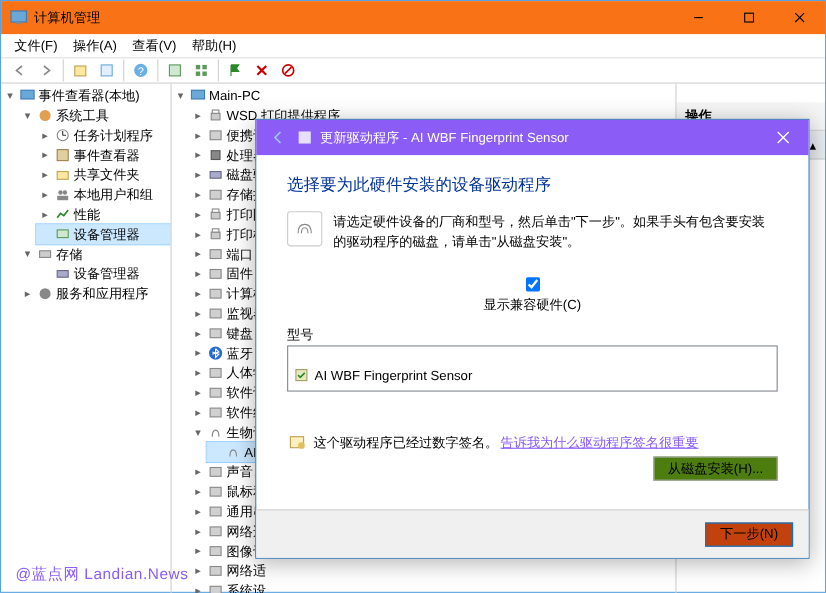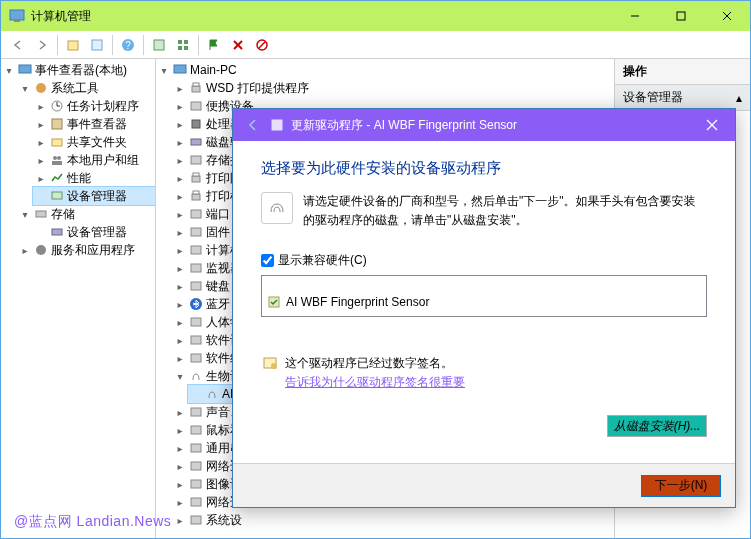--- a/index.html
+++ b/index.html
@@ -1,35 +1,35 @@
 <!DOCTYPE html>
 <html><head>
 <meta charset="utf-8">
 <style>
 * { box-sizing: border-box; margin: 0; padding: 0; font-family: "Microsoft YaHei", "Segoe UI", sans-serif; }
 body { width: 751px; height: 539px; background: #fff; font-size: 12px; overflow: hidden; position: relative; }
 
 
 .window { width: 751px; height: 539px; border: 1px solid #5aa3e0; display: flex; flex-direction: column; }
-.titlebar { height: 30px; display: flex; align-items: center; padding-left: 8px; background: #bef264; }
+.titlebar { height: 30px; display: flex; align-items: center; padding-left: 8px; background: #f97316; }
 .titlebar .app-icon { width: 16px; height: 16px; margin-right: 6px; }
 .titlebar .title { flex: 1; color: #000; font-size: 12px; }
 .titlebar .win-controls { display: flex; }
 .titlebar .win-btn { width: 46px; height: 30px; display: flex; align-items: center; justify-content: center; color: #000; }
 .menubar { height: 22px; display: flex; align-items: center; padding-left: 6px; gap: 2px; border-bottom: 1px solid #e0e0e0; }
 .menubar .menu { padding: 2px 6px; cursor: default; }
 .toolbar { height: 28px; display: flex; align-items: center; padding-left: 6px; gap: 2px; border-bottom: 1px solid #d0d0d0; }
 .toolbar .tb-btn { width: 22px; height: 22px; display: flex; align-items: center; justify-content: center; }
 .toolbar .sep { width: 1px; height: 20px; background: #d0d0d0; margin: 0 2px; }
 
 .content { flex: 1; display: flex; }
 .left-pane { width: 155px; border-right: 1px solid #d0d0d0; overflow: hidden; padding-top: 2px; }
 .mid-pane { flex: 1; border-right: 1px solid #d0d0d0; overflow: hidden; padding-top: 2px; position: relative; }
 .right-pane { width: 135px; display: flex; flex-direction: column; }
-.right-header { background: #f5f5f5; border-bottom: 1px solid #d0d0d0; padding: 4px 8px; font-weight: bold; }
+.right-header { background: #f5f5f5; border-bottom: 1px solid #d0d0d0; padding: 4px 8px; font-weight: bold; margin-top: 17px; }
 .right-section { background: #e8ecef; padding: 4px 8px; border-bottom: 1px solid #d0d0d0; display: flex; justify-content: space-between; align-items: center; }
 .right-item { padding: 4px 18px; }
 
 .tree { list-style: none; }
 .tree li { white-space: nowrap; }
 .tree-row { display: flex; align-items: center; height: 18px; padding-left: 2px; }
 .tree-row .expand { width: 12px; height: 12px; display: inline-flex; align-items: center; justify-content: center; font-size: 10px; color: #666; cursor: default; }
 .tree-row .node-icon { width: 16px; height: 16px; margin: 0 2px; display: inline-flex; align-items: center; justify-content: center; }
 .tree-row.selected { background: #cce8ff; outline: 1px solid #99d1ff; }
 .indent-1 { padding-left: 16px; }
@@ -42,30 +42,30 @@
 .dialog-titlebar { height: 32px; background: #8b5cf6; color: #fff; display: flex; align-items: center; padding-left: 8px; }
 .dialog-titlebar .back-arrow { width: 24px; height: 24px; display: flex; align-items: center; justify-content: center; margin-right: 4px; color: #a0c8e8; }
 .dialog-titlebar .dlg-icon { width: 16px; height: 16px; margin-right: 6px; display: flex; align-items: center; justify-content: center; }
 .dialog-titlebar .dlg-title { flex: 1; font-size: 12px; }
 .dialog-titlebar .dlg-close { width: 46px; height: 32px; display: flex; align-items: center; justify-content: center; }
 .dialog-body { flex: 1; padding: 18px 28px 12px 28px; display: flex; flex-direction: column; }
 .dlg-heading { color: #003399; font-size: 15px; margin-bottom: 14px; }
 .dlg-desc { display: flex; gap: 10px; margin-bottom: 16px; }
 .dlg-desc .desc-icon { width: 32px; height: 32px; flex-shrink: 0; border: 1px solid #ccc; border-radius: 3px; display: flex; align-items: center; justify-content: center; }
 .dlg-desc .desc-text { font-size: 12px; line-height: 1.6; }
-.dlg-check { margin: 6px 0; display: flex; align-items: center; gap: 4px; }
+.dlg-check { margin: 6px 0; display: flex; align-items: center; gap: 4px; flex-direction: column; }
 .dlg-label { margin-top: 4px; margin-bottom: 1px; }
 .dlg-list { border: 1px solid #828790; height: 42px; overflow: hidden; }
 .dlg-list-item { padding: 2px 4px; display: flex; align-items: center; gap: 4px; margin-top: 16px; }
 .dlg-list-item .li-icon { width: 16px; height: 16px; display: flex; align-items: center; justify-content: center; }
 .dlg-signed { display: flex; align-items: flex-start; gap: 6px; margin-top: 38px; }
 .dlg-signed .sig-icon { width: 18px; height: 18px; display: flex; align-items: center; justify-content: center; }
-.dlg-signed .sig-text { display: flex; flex-direction: column; gap: 2px; }
+.dlg-signed .sig-text { display: flex; flex-direction: row; gap: 2px; }
 .dlg-signed a { color: #8b5cf6; text-decoration: underline; cursor: pointer; }
-.dlg-install-btn { position: absolute; right: 28px; top: 306px; width: 100px; height: 22px; border: 1px solid #adadad; background: #14b8a6; font-size: 12px; font-style: italic; }
+.dlg-install-btn { position: absolute; right: 28px; top: 306px; width: 113px; height: 22px; border: 1px solid #adadad; background: #4d7c0f; font-size: 12px; }
 .dialog-footer { height: 44px; background: #f0f0f0; border-top: 1px solid #d0d0d0; display: flex; align-items: center; justify-content: flex-end; gap: 8px; padding-right: 14px; }
 .dialog-footer .dlg-btn { min-width: 80px; height: 22px; border: 1px solid #adadad; background: #c2410c; font-size: 12px; padding: 0 10px; }
 .dialog-footer .dlg-btn.primary { border: 1px solid #0078d7; }
 
 .watermark { position: absolute; left: 14px; bottom: 8px; color: #8b5cf6; font-size: 14px; letter-spacing: 0.5px; z-index: 200; }
 
 svg { display: block; }
 </style>
 </head>
 <body>
@@ -93,20 +93,26 @@
         </div>
       <div class="win-btn">
           <svg width="10" height="10">
             <line x1="1" y1="1" x2="9" y2="9" stroke="#000"></line>
             <line x1="9" y1="1" x2="1" y2="9" stroke="#000"></line>
           </svg>
         </div>
     </div>
   </div>
 
+  <div class="menubar">
+    <span class="menu">文件(F)</span>
+    <span class="menu">操作(A)</span>
+    <span class="menu">查看(V)</span>
+    <span class="menu">帮助(H)</span>
+  </div>
 
   <div class="toolbar">
     <div class="tb-btn">
         <svg width="14" height="14">
           <path d="M9 3 L4 7 L9 11" fill="none" stroke="#888" stroke-width="1.5"></path>
         </svg>
       </div>
     <div class="tb-btn">
         <svg width="14" height="14">
           <path d="M5 3 L10 7 L5 11" fill="none" stroke="#888" stroke-width="1.5"></path>
@@ -629,20 +635,21 @@
           <svg width="24" height="24">
             <path d="M6 16 Q6 8 12 8 Q18 8 18 16 M9 16 Q9 11 12 11 Q15 11 15 16" fill="none" stroke="#888" stroke-width="1"></path>
           </svg>
         </div>
       <div class="desc-text">请选定硬件设备的厂商和型号，然后单击"下一步"。如果手头有包含要安装的驱动程序的磁盘，请单击"从磁盘安装"。</div>
     </div>
     <label class="dlg-check">
       <input type="checkbox" checked="" style="">
       <span>显示兼容硬件(C)</span>
     </label>
+    <div class="dlg-label">型号</div>
     <div class="dlg-list">
       <div class="dlg-list-item">
         <span class="li-icon">
             <svg width="14" height="14">
               <rect x="2" y="2" width="10" height="10" fill="#e8e8c0" stroke="#a0a060"></rect>
               <path d="M4 7 L6 9 L10 5" fill="none" stroke="#2a8a2a" stroke-width="1.5"></path>
             </svg>
           </span>
         <span>AI WBF Fingerprint Sensor</span>
       </div>

